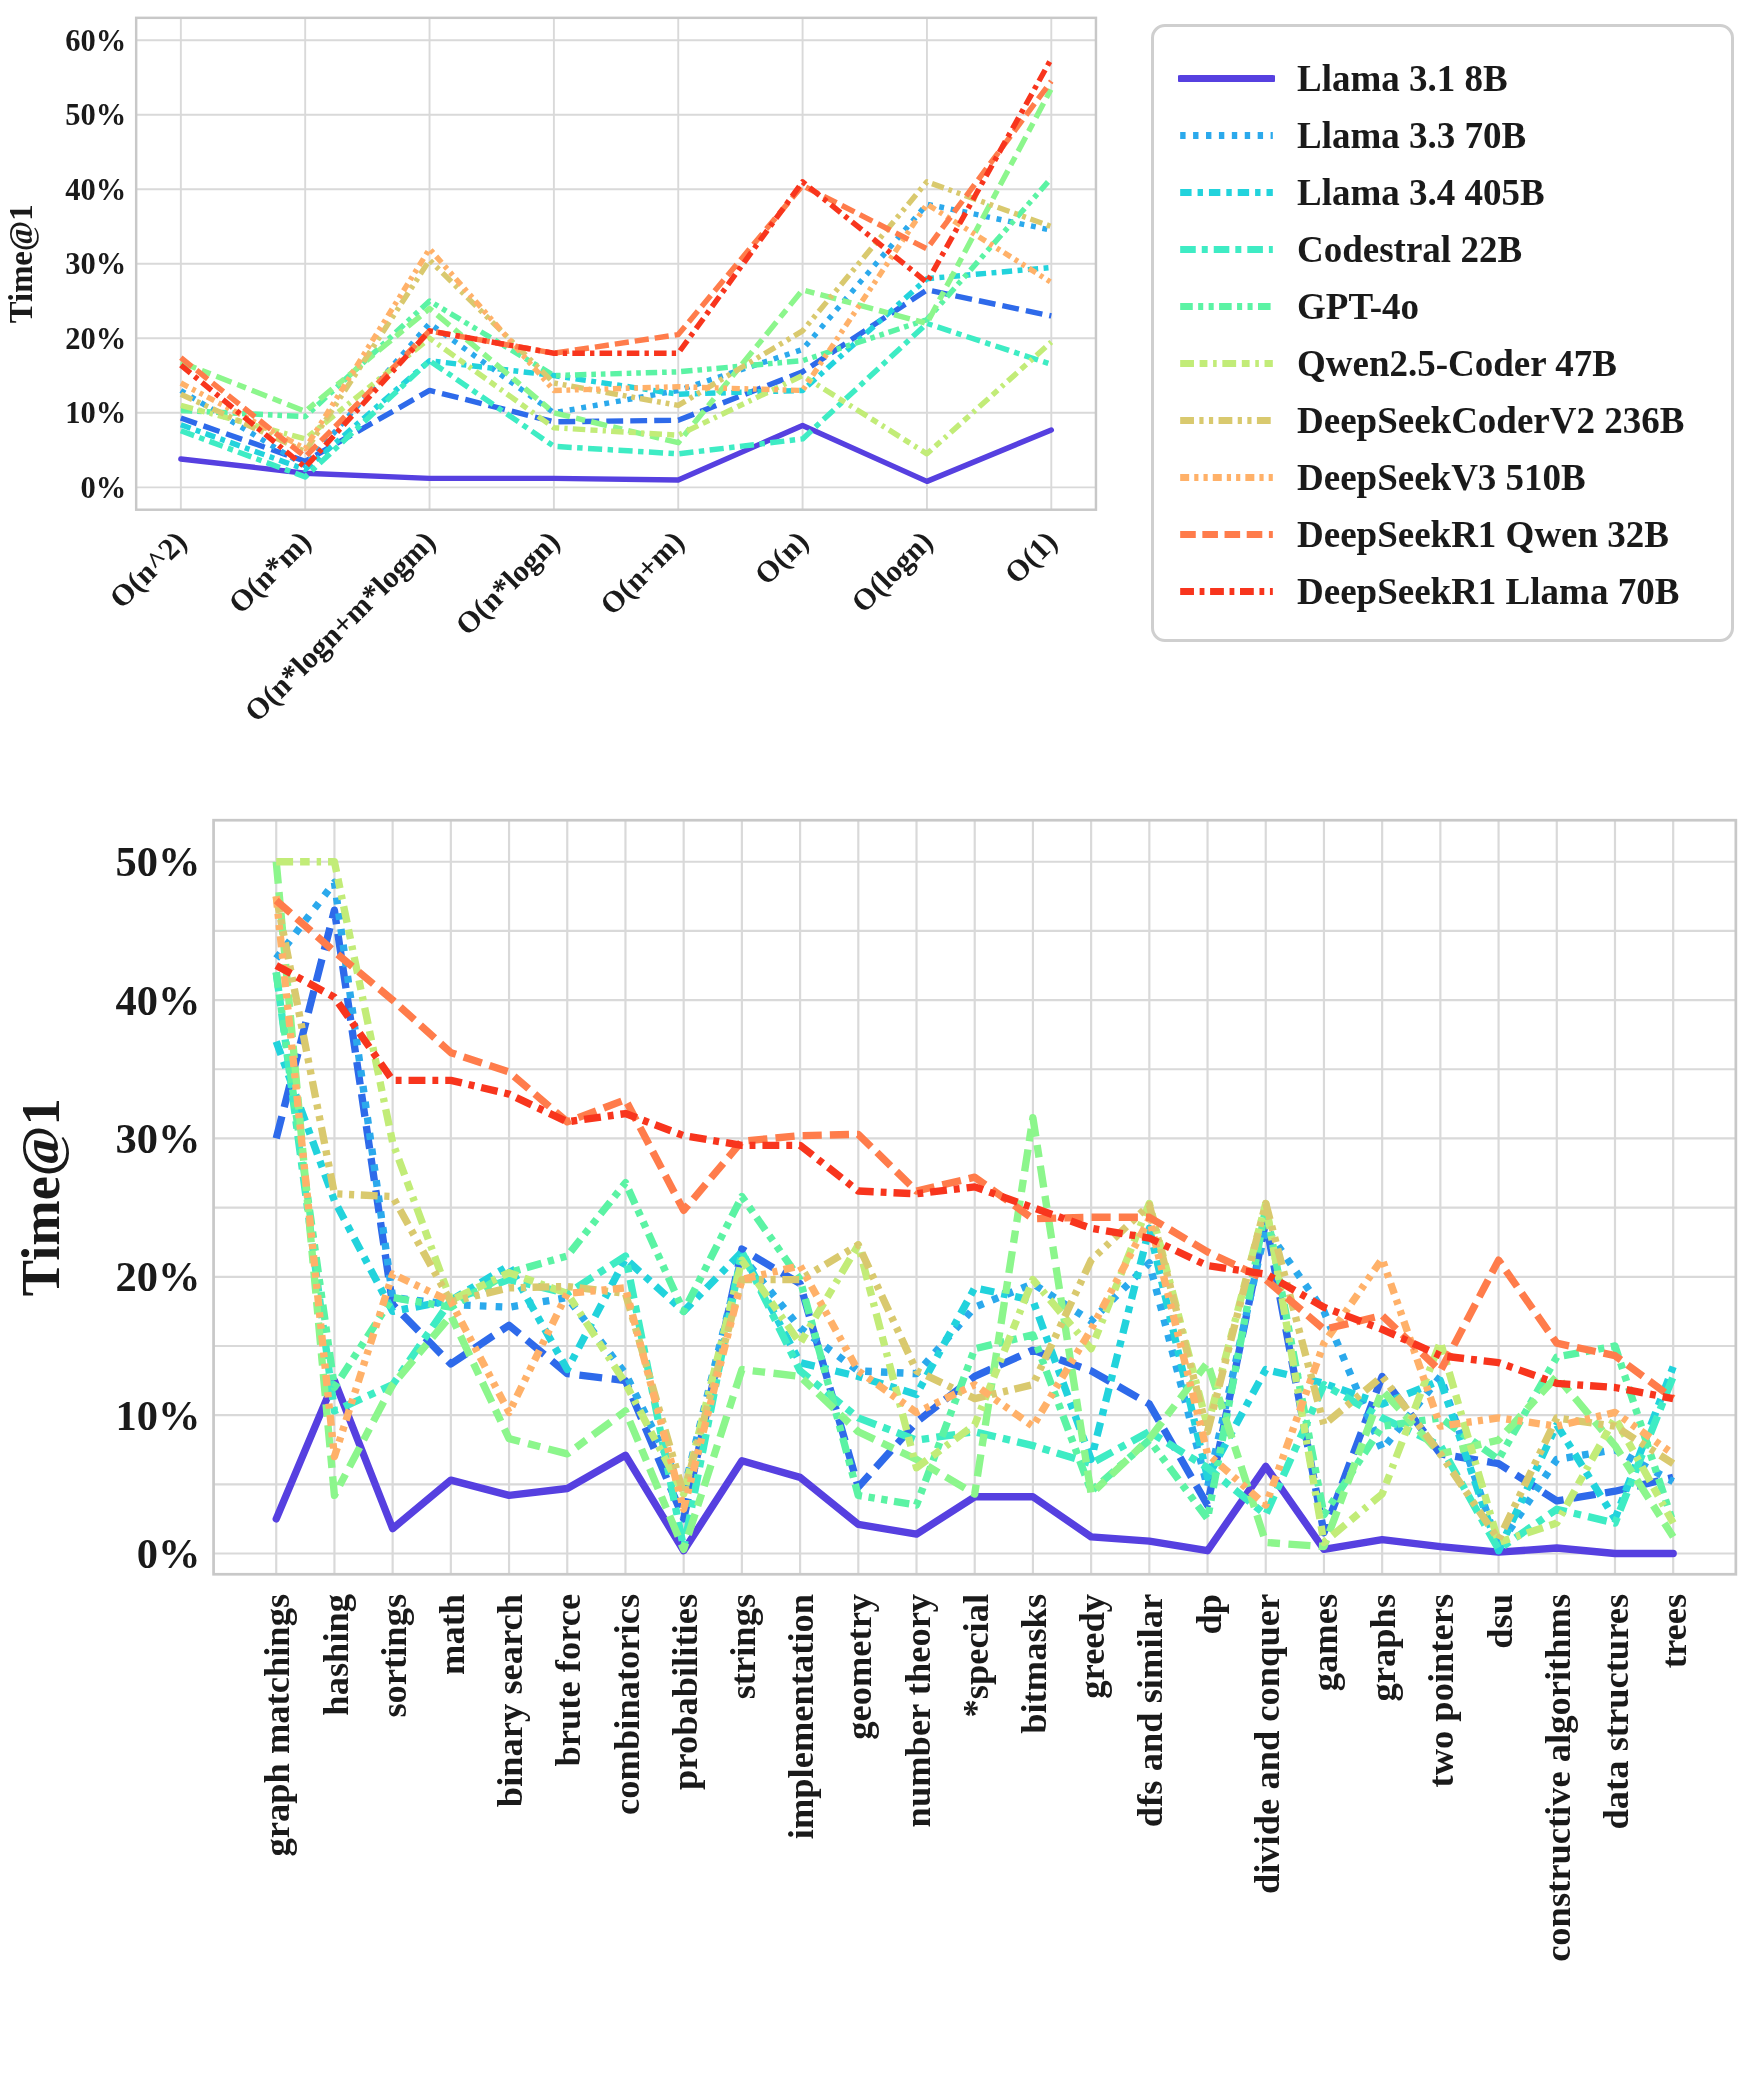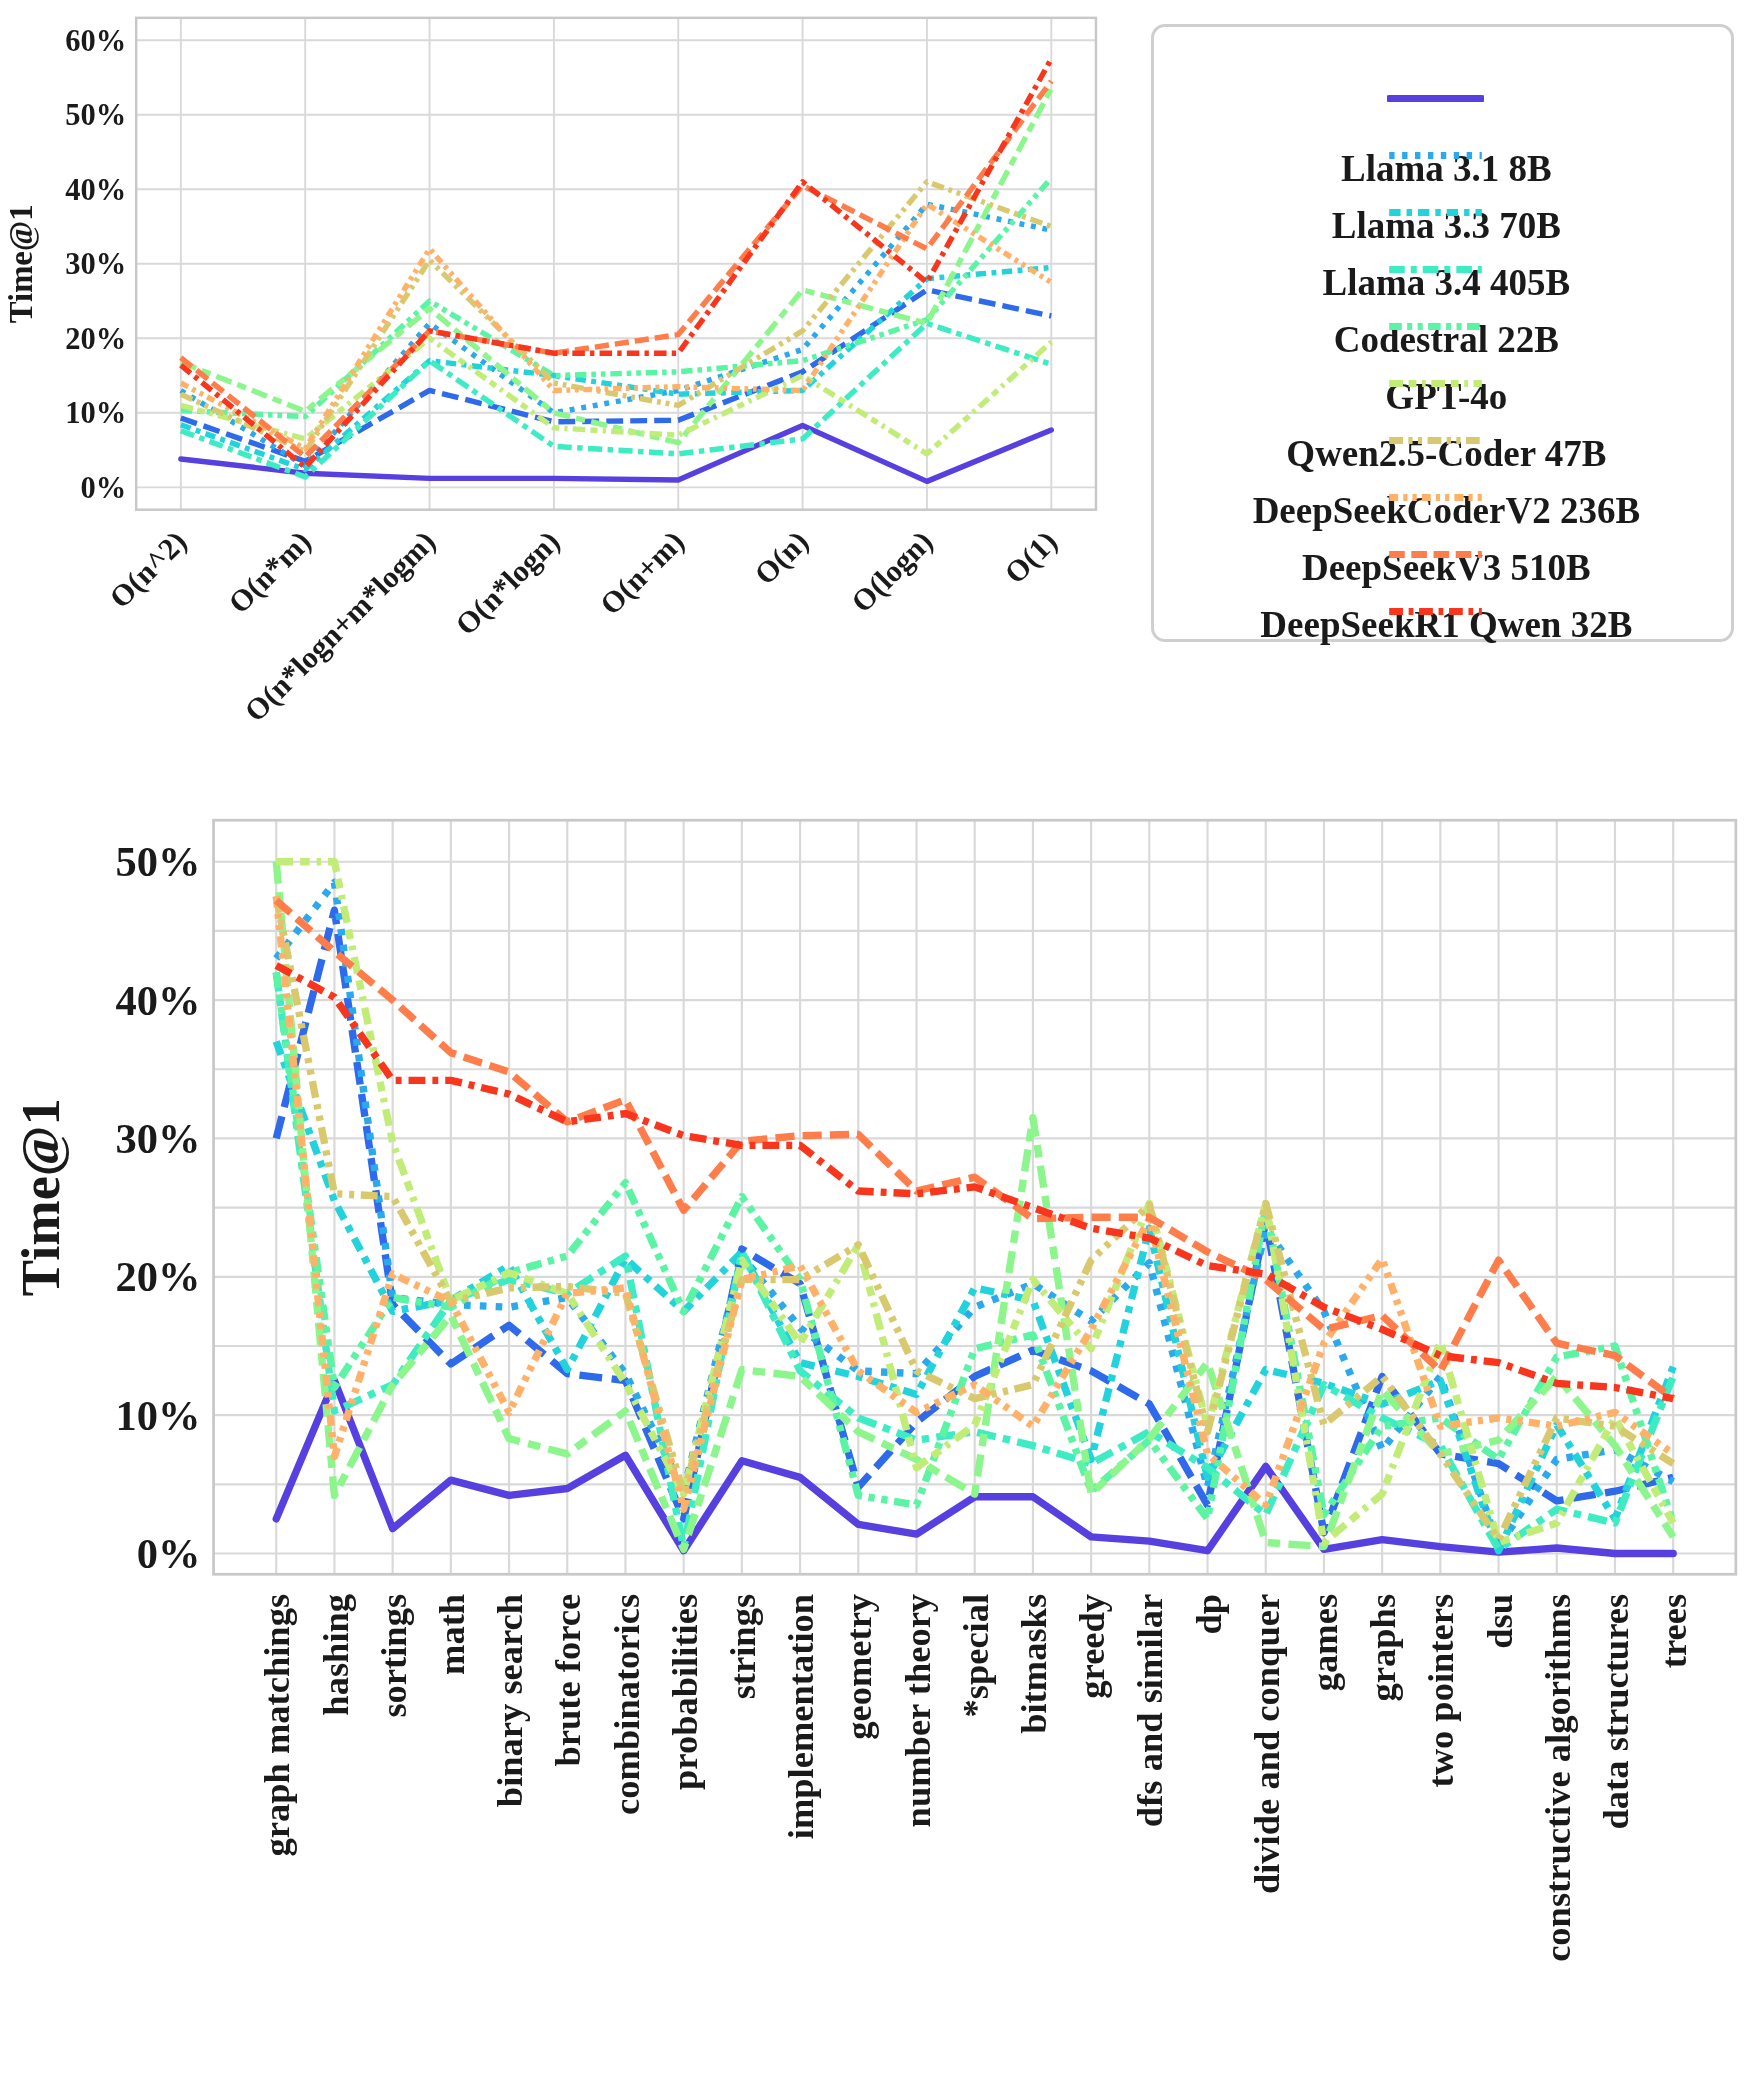--- a/index.html
+++ b/index.html
@@ -3,21 +3,21 @@
 <meta charset="utf-8">
 <style>
   html,body{margin:0;padding:0;background:#ffffff;}
   body{width:1762px;height:2097px;position:relative;overflow:hidden;
        font-family:"Liberation Serif","DejaVu Serif",serif;}
   #top-chart{position:absolute;left:0;top:0;}
   #bottom-chart{position:absolute;left:0;top:795px;}
   #legend{position:absolute;left:1151px;top:24px;width:583px;
           border:3.3px solid #cfcfcf;border-radius:14px;background:#ffffff;
           padding:23px 16.3px 18.5px 24px;box-sizing:border-box;}
-  .legend-row{display:flex;align-items:center;height:57px;flex-direction:column;}
+  .legend-row{display:flex;align-items:center;height:57px;}
   .legend-swatch{width:97px;flex:0 0 97px;margin-right:22px;}
   .legend-label{font-size:37px;font-weight:bold;color:#1a1a1a;white-space:nowrap;}
   svg text{font-family:"Liberation Serif","DejaVu Serif",serif;}
 </style>
 </head>
 <body>
 
 <div id="top-chart"><svg width="1133" height="795" viewBox="0 0 2080 1458">
       <g>
         <line x1="250" y1="893.9545454545455" x2="2012" y2="893.9545454545455" stroke="#d9d9d9" stroke-width="3.5"></line>
@@ -221,15 +221,16 @@
     <div class="legend-row">
       <svg width="97" height="11" class="legend-swatch" viewBox="0 0 178 20">
         <line x1="4" y1="10" x2="174" y2="10" stroke="#FF7C4B" stroke-width="13" stroke-linecap="butt" stroke-dasharray="28.6 12.1"></line>
       </svg>
       <span class="legend-label">DeepSeekR1 Qwen 32B</span>
     </div>
     <div class="legend-row">
       <svg width="97" height="11" class="legend-swatch" viewBox="0 0 178 20">
         <line x1="4" y1="10" x2="174" y2="10" stroke="#F8351D" stroke-width="13" stroke-linecap="butt" stroke-dasharray="25.3 10.4 8.8 10.4"></line>
       </svg>
+      <span class="legend-label">DeepSeekR1 Llama 70B</span>
     </div>
   </div>
 
 
 </body></html>

